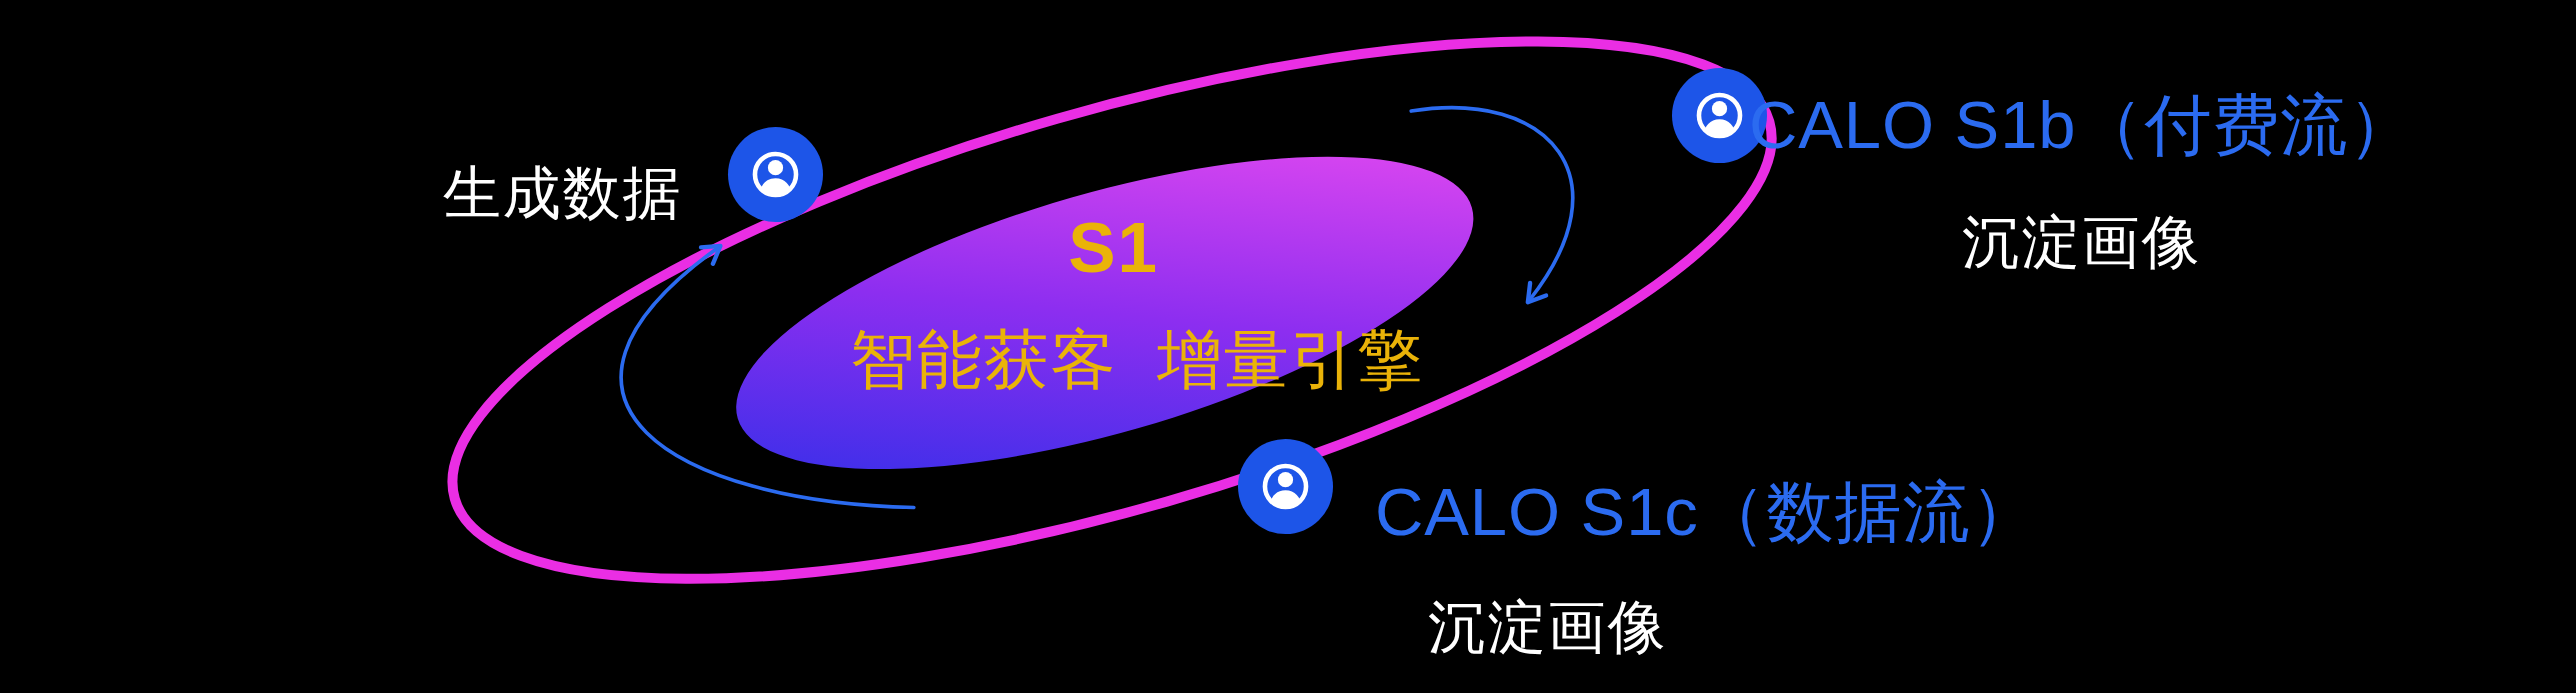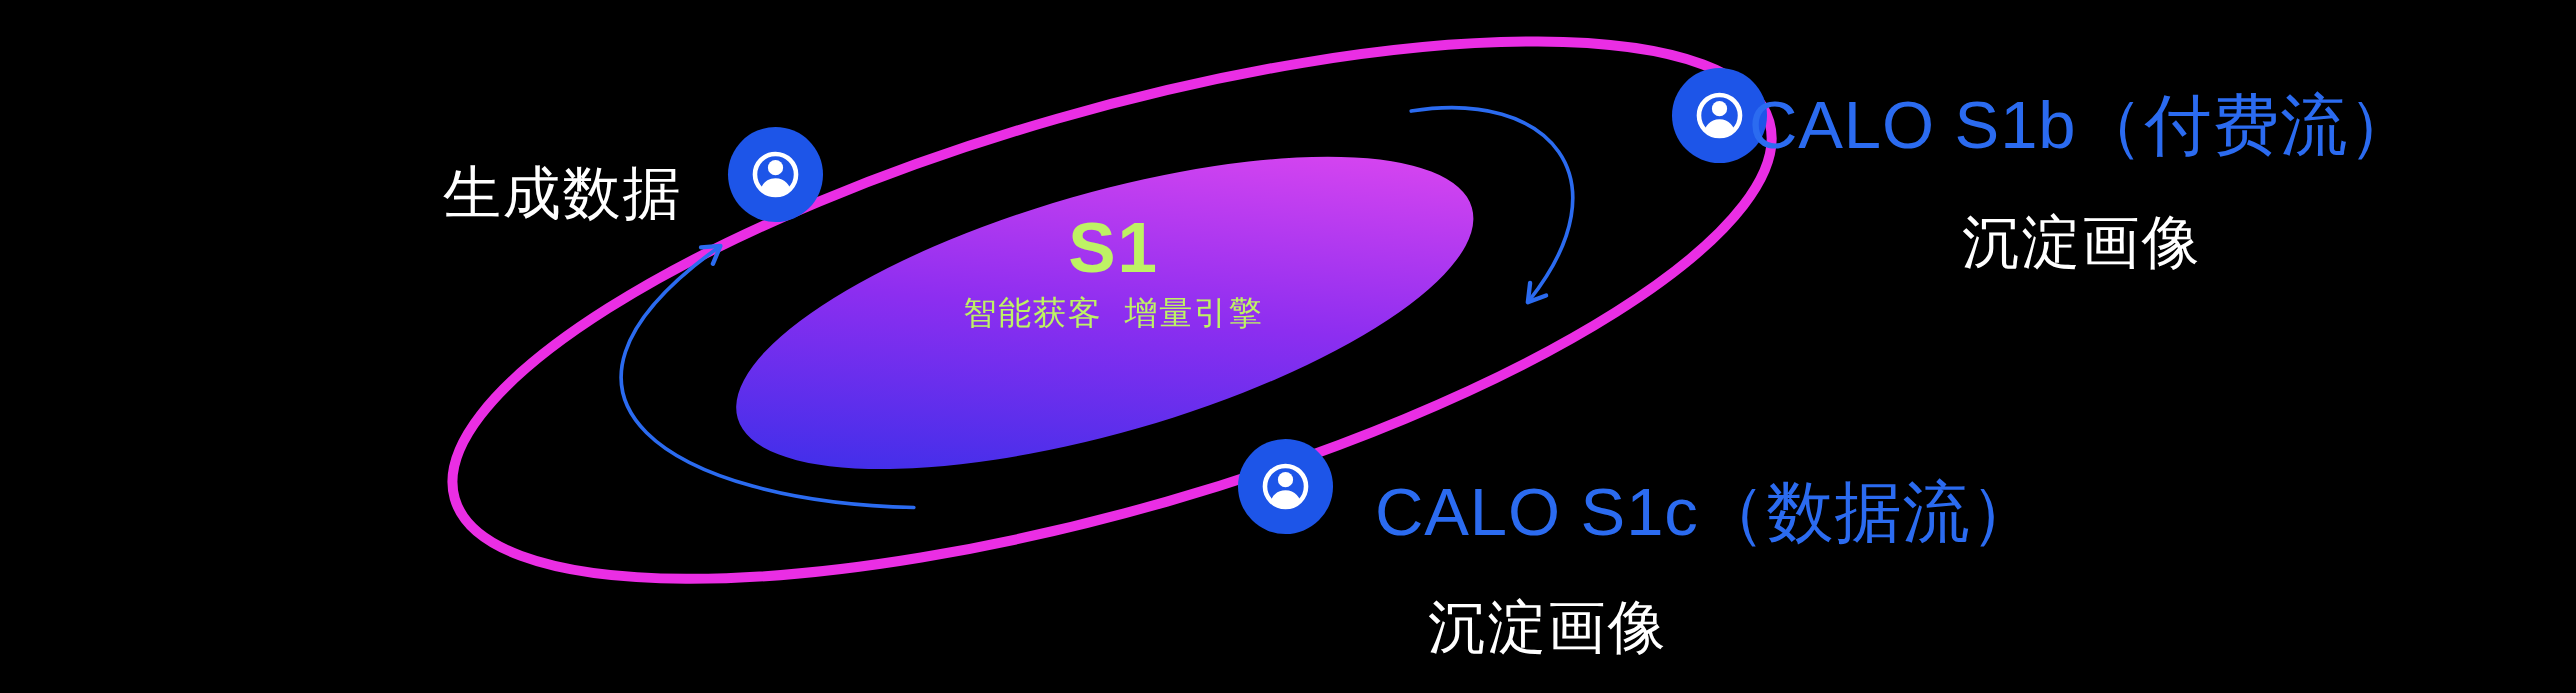--- a/index.html
+++ b/index.html
@@ -20,32 +20,32 @@
     inset: 0;
     width: 2576px;
     height: 694px;
   }
   .core-text {
     position: absolute;
     left: 850px;
     top: 211px;
     width: 527px;
     text-align: center;
-    color: #bef264;
+    color: #eab308;
     pointer-events: none;
   }
   .core-title {
     font-size: 71px;
     font-weight: 600;
     line-height: 1.05;
     letter-spacing: 1.8px;
   }
   .core-sub {
-    margin-top: 5px;
-    font-size: 33px;
+    margin-top: 30px;
+    font-size: 65px;
     font-weight: 500;
     white-space: pre;
     letter-spacing: 1.8px;
   }
   .node {
     position: absolute;
     width: 95px;
     height: 95px;
     border-radius: 50%;
     background: #1d55e8;

